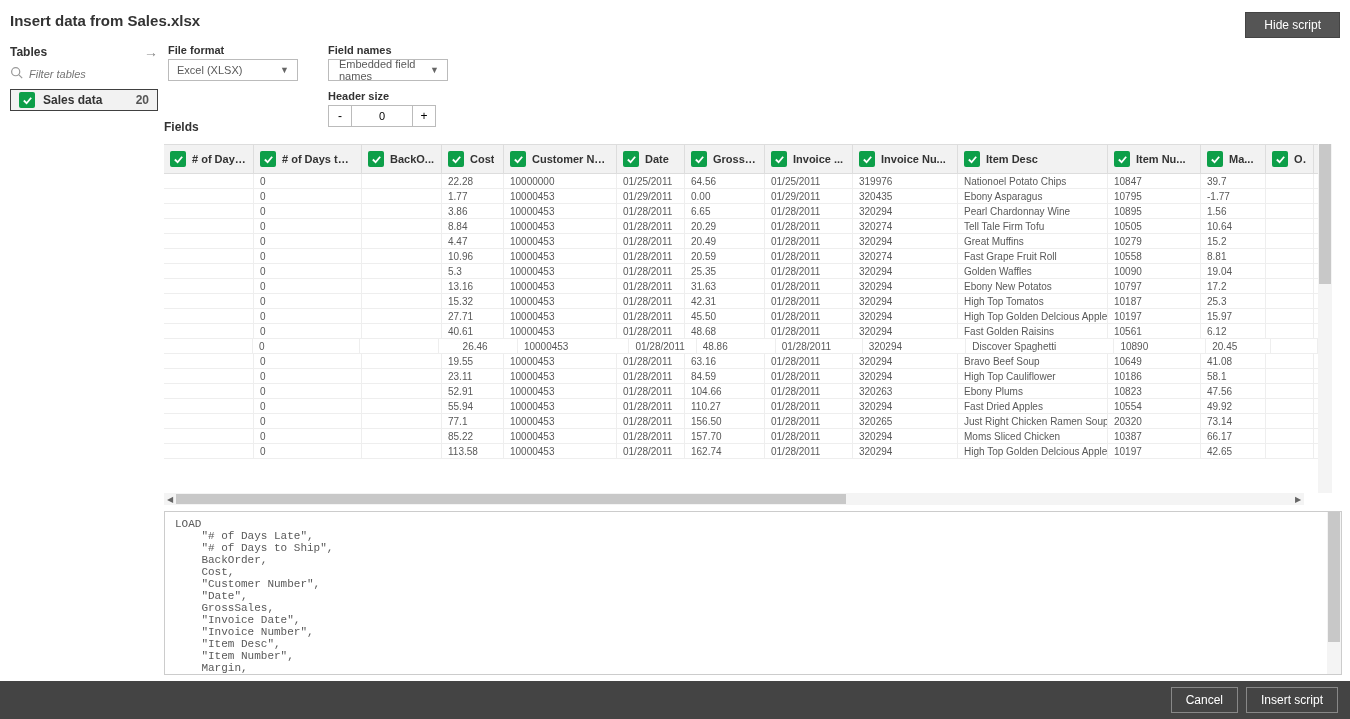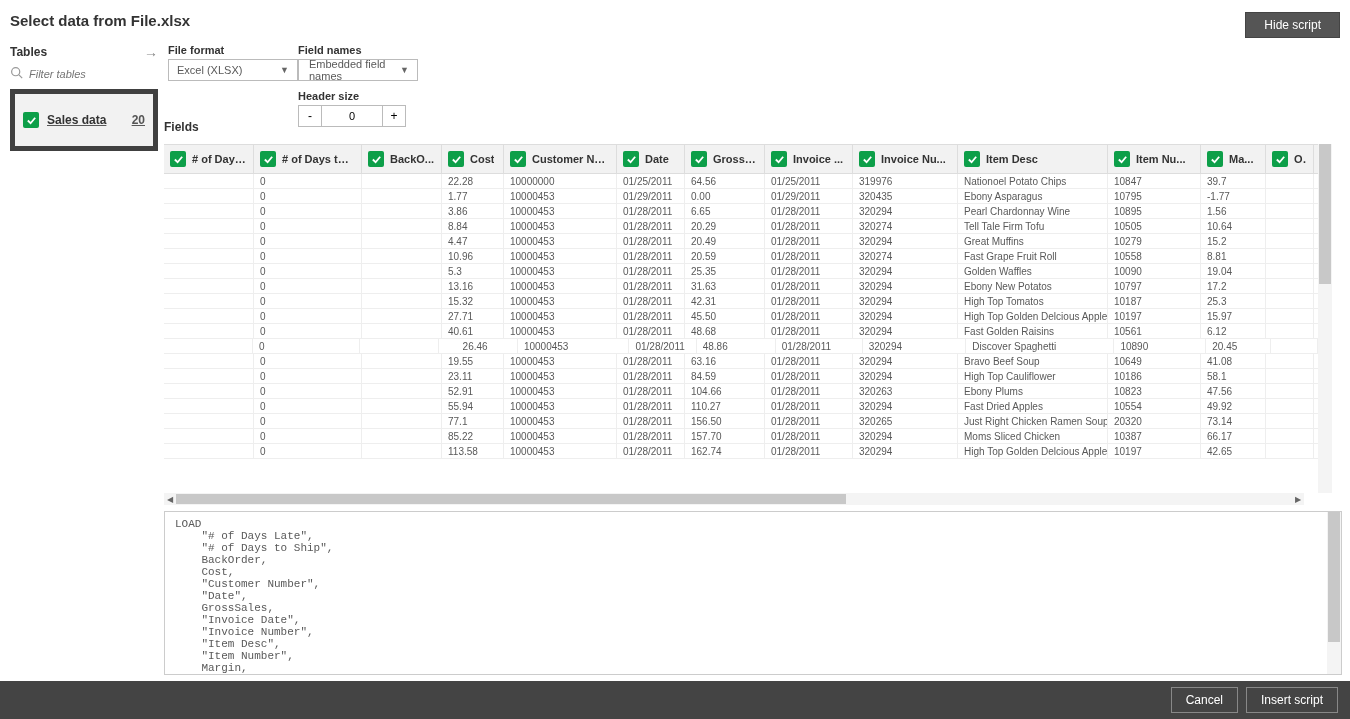--- a/index.html
+++ b/index.html
@@ -59,39 +59,38 @@
     font-style: italic;
     font-size: 11px;
     margin-bottom: 8px;
   }
   .filter-row svg { width: 13px; height: 13px; }
   .table-item {
     display: flex;
     align-items: center;
     gap: 8px;
     background: #f2f2f2;
-    padding: 18px 8px;
-    border: 5px solid #404040;
-    text-decoration: underline;
+    padding: 2px 8px;
+    border: 1px solid #404040;
   }
   .table-item .name { flex: 1; font-weight: 600; color: #333; }
   .table-item .count { font-weight: 600; color: #555; }
   .checkbox {
     width: 16px;
     height: 16px;
     background: #0d9f49;
     border-radius: 2px;
     display: flex;
     align-items: center;
     justify-content: center;
     color: #fff;
     flex-shrink: 0;
   }
   .checkbox svg { width: 11px; height: 11px; }
-  .config-panel { flex: 1; display: flex; }
+  .config-panel { flex: 1; display: flex; gap: 30px; }
   .config-group { display: flex; flex-direction: column; gap: 3px; }
   .config-label { font-size: 11px; color: #333; font-weight: 600; }
   .select-box {
     border: 1px solid #bbb;
     background: #fff;
     padding: 3px 8px;
     font-size: 11px;
     display: flex;
     align-items: center;
     justify-content: space-between;
@@ -271,21 +270,21 @@
     padding: 5px 14px;
     font-size: 12px;
     cursor: pointer;
   }
   .filter-fields-row svg { width: 14px; height: 14px; }
 </style>
 </head>
 <body>
 
 <div class="header-row">
-  <div class="title">Select data from File.xlsx</div>
+  <div class="title">Insert data from Sales.xlsx</div>
   <button class="hide-script-btn">Hide script</button>
 </div>
 
 <div class="top-panel">
   <div class="tables-panel">
     <div class="tables-header">
       <span>Tables</span>
       <span class="arrow-icon">→</span>
     </div>
     <div class="filter-row">

